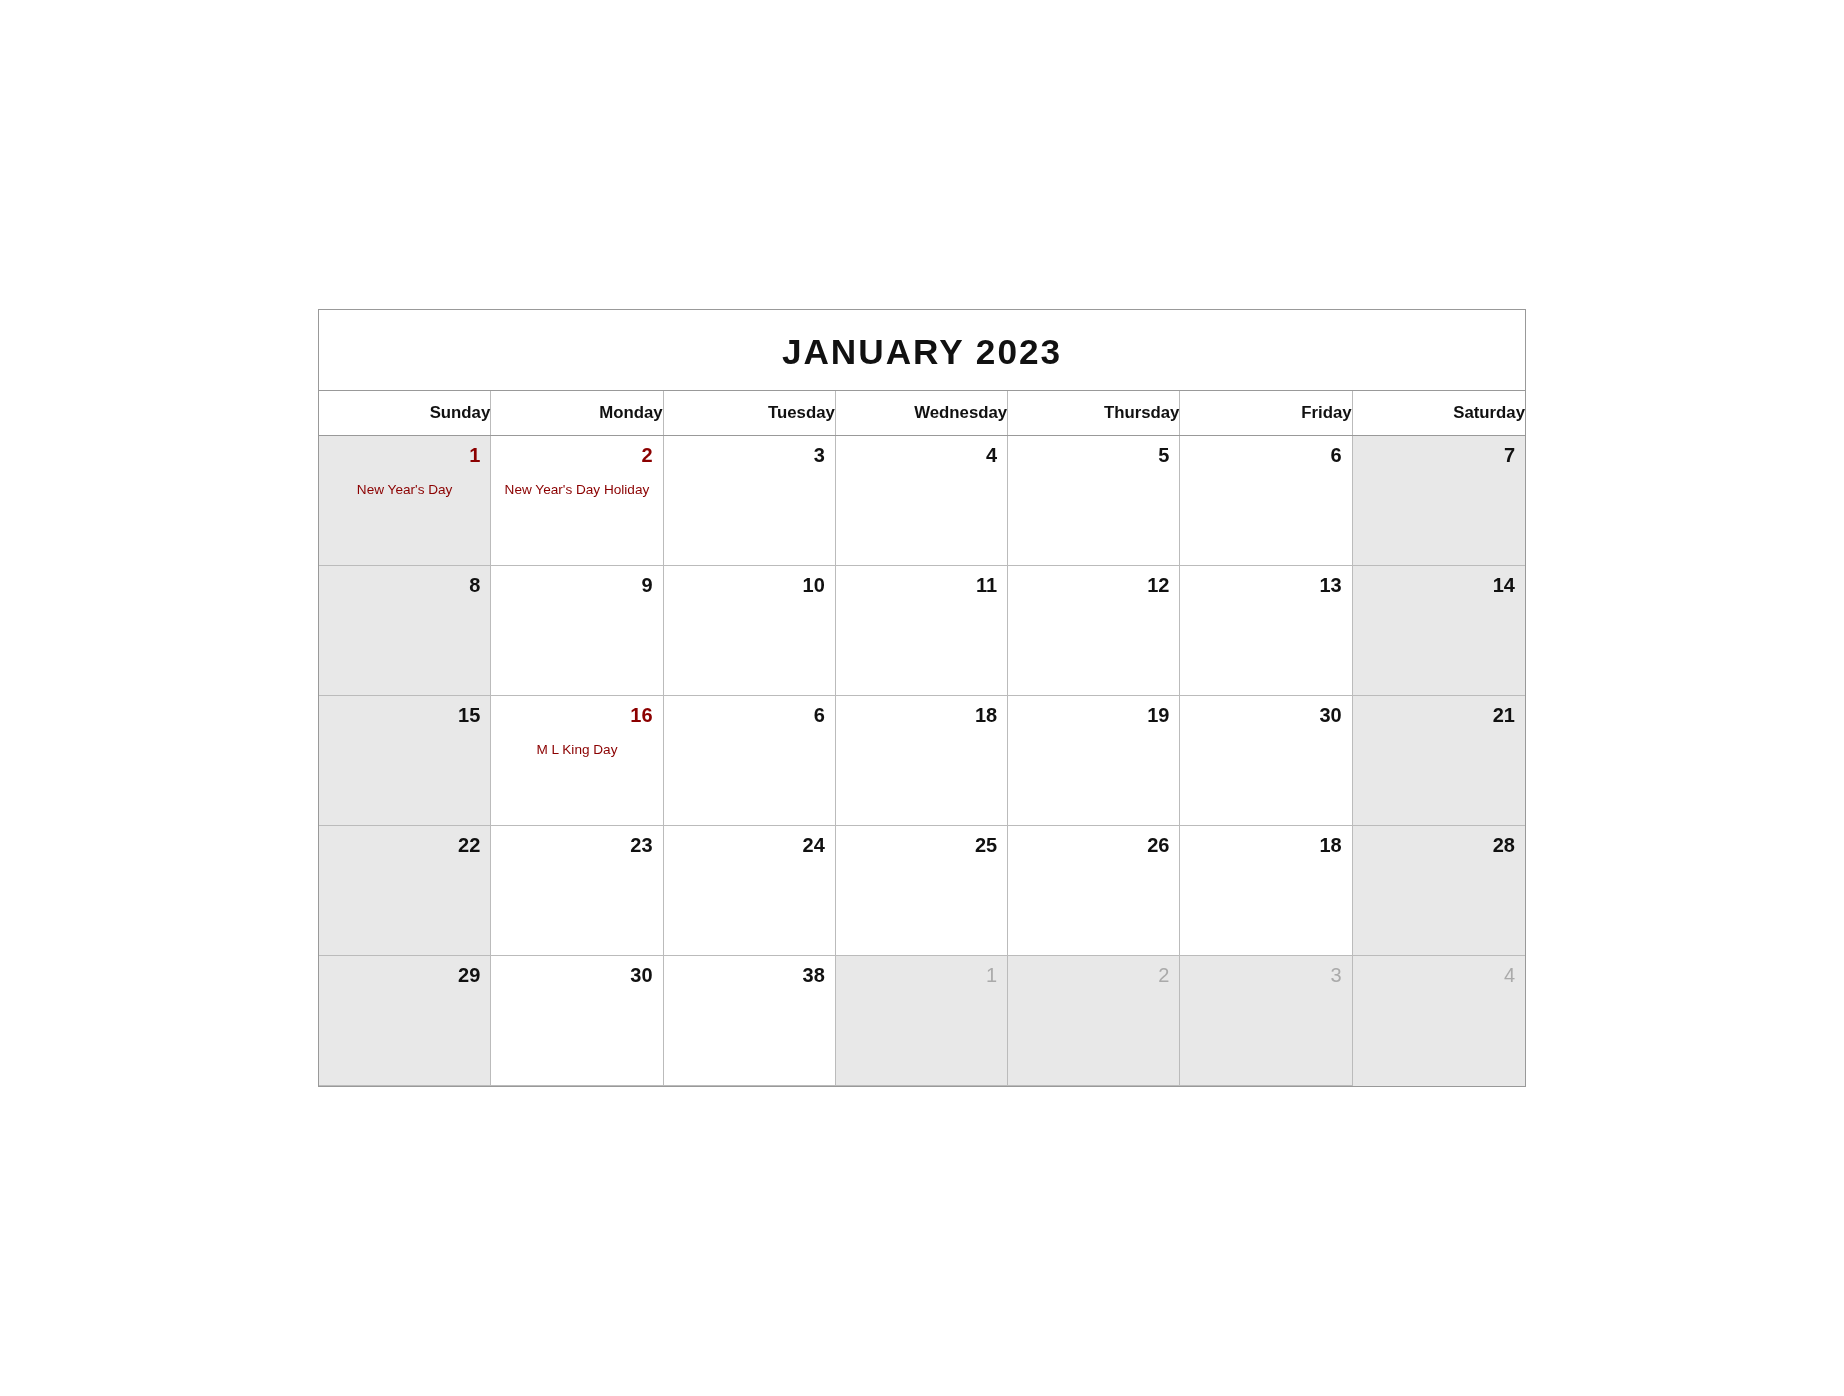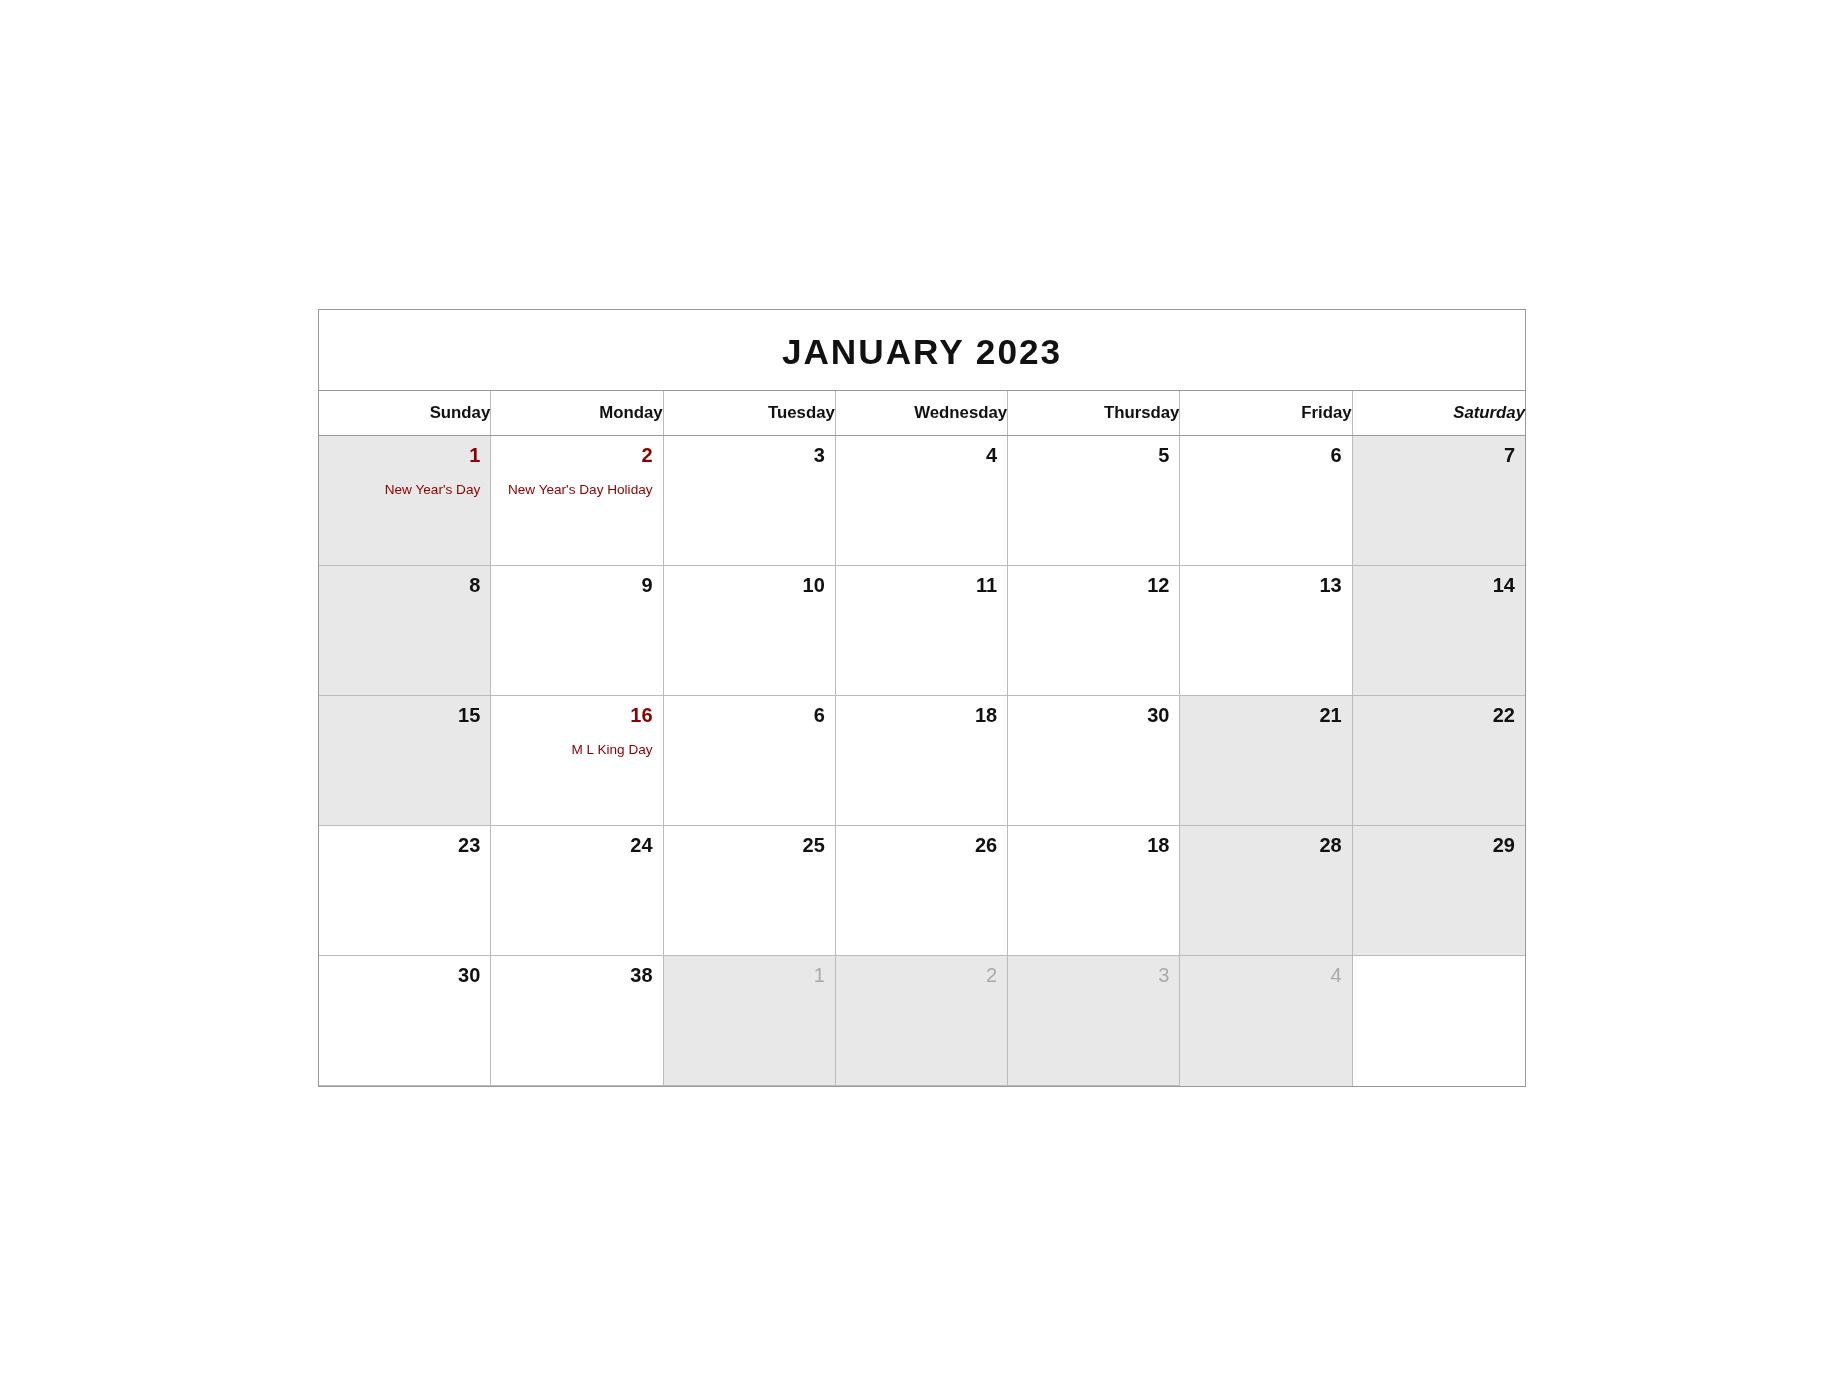--- a/index.html
+++ b/index.html
@@ -44,21 +44,20 @@
       text-align: right;
       padding: 12px 0;
       font-size: 1.05rem;
       font-weight: 800;
       color: #111;
       border-right: 1px solid #bbb;
     }
 
     .day-header:last-child {
       border-right: none;
-      font-style: italic;
     }
 
     .calendar-grid {
       display: grid;
       grid-template-columns: repeat(7, 1fr);
     }
 
     .calendar-cell {
       min-height: 130px;
       border-right: 1px solid #bbb;
@@ -98,21 +97,21 @@
     }
 
     .day-number.other-month-num {
       color: #aaa;
       font-weight: 400;
     }
 
     .event-label {
       font-size: 0.85rem;
       color: #8b0000;
-      text-align: right;
+      text-align: center;
       margin-top: 14px;
       line-height: 1.3;
     }
   </style>
 </head>
 <body>
 
 <div class="calendar-wrapper">
   <div class="calendar-title">JANUARY 2023</div>
   <div class="calendar-header">
@@ -177,20 +176,23 @@
         <span class="day-number holiday-red">16</span>
         <div class="event-label">M L King Day</div>
       </div>
       <div class="calendar-cell">
         <span class="day-number">6</span>
       </div>
       <div class="calendar-cell">
         <span class="day-number">18</span>
       </div>
       <div class="calendar-cell">
+        <span class="day-number">19</span>
+      </div>
+      <div class="calendar-cell">
         <span class="day-number">30</span>
       </div>
       <div class="calendar-cell weekend">
         <span class="day-number">21</span>
       </div>
       <div class="calendar-cell weekend">
         <span class="day-number">22</span>
       </div>
       <div class="calendar-cell">
         <span class="day-number">23</span>

